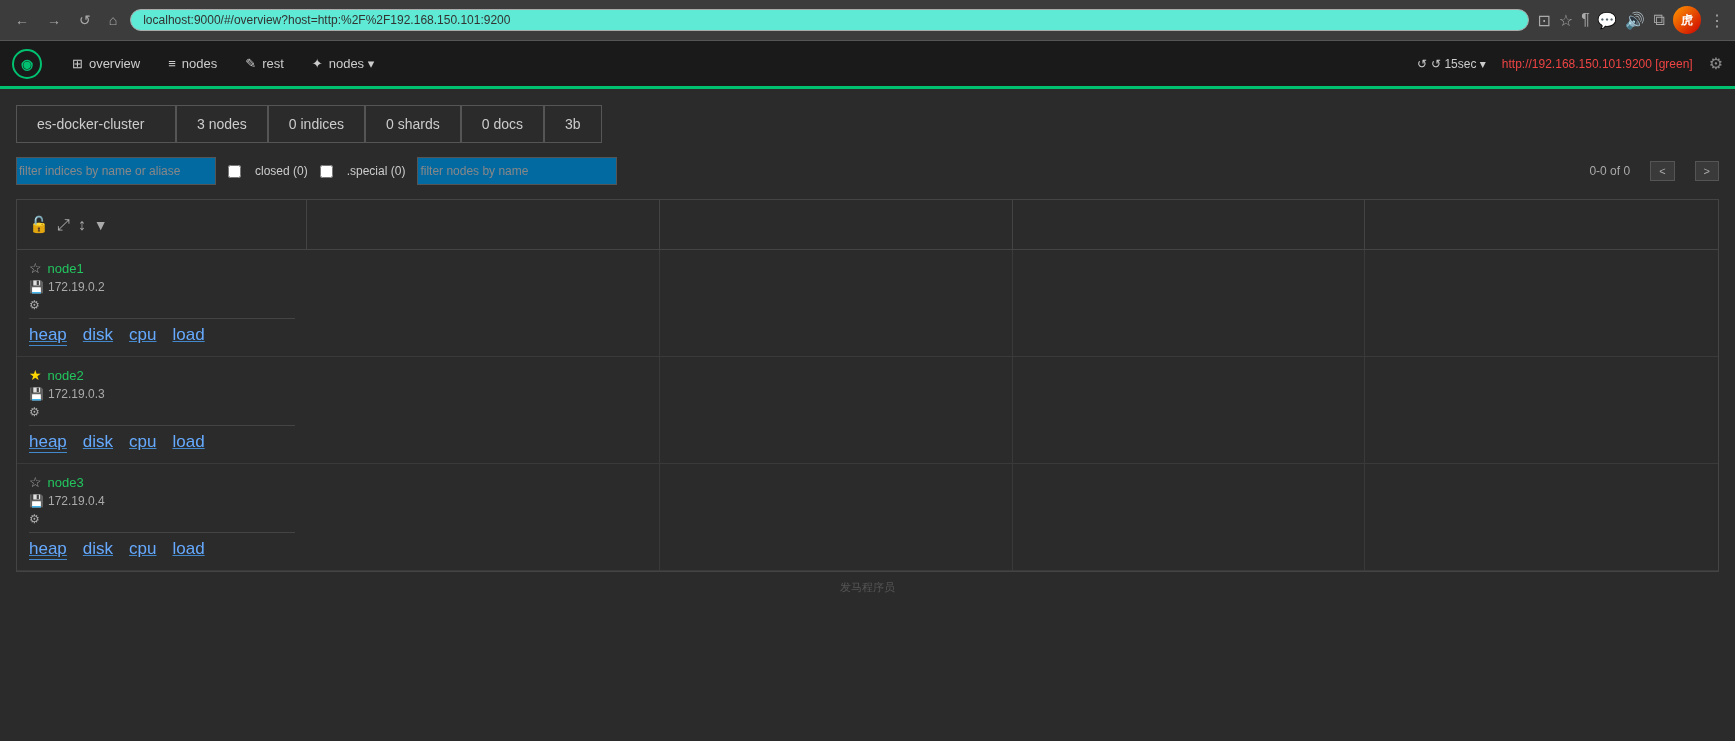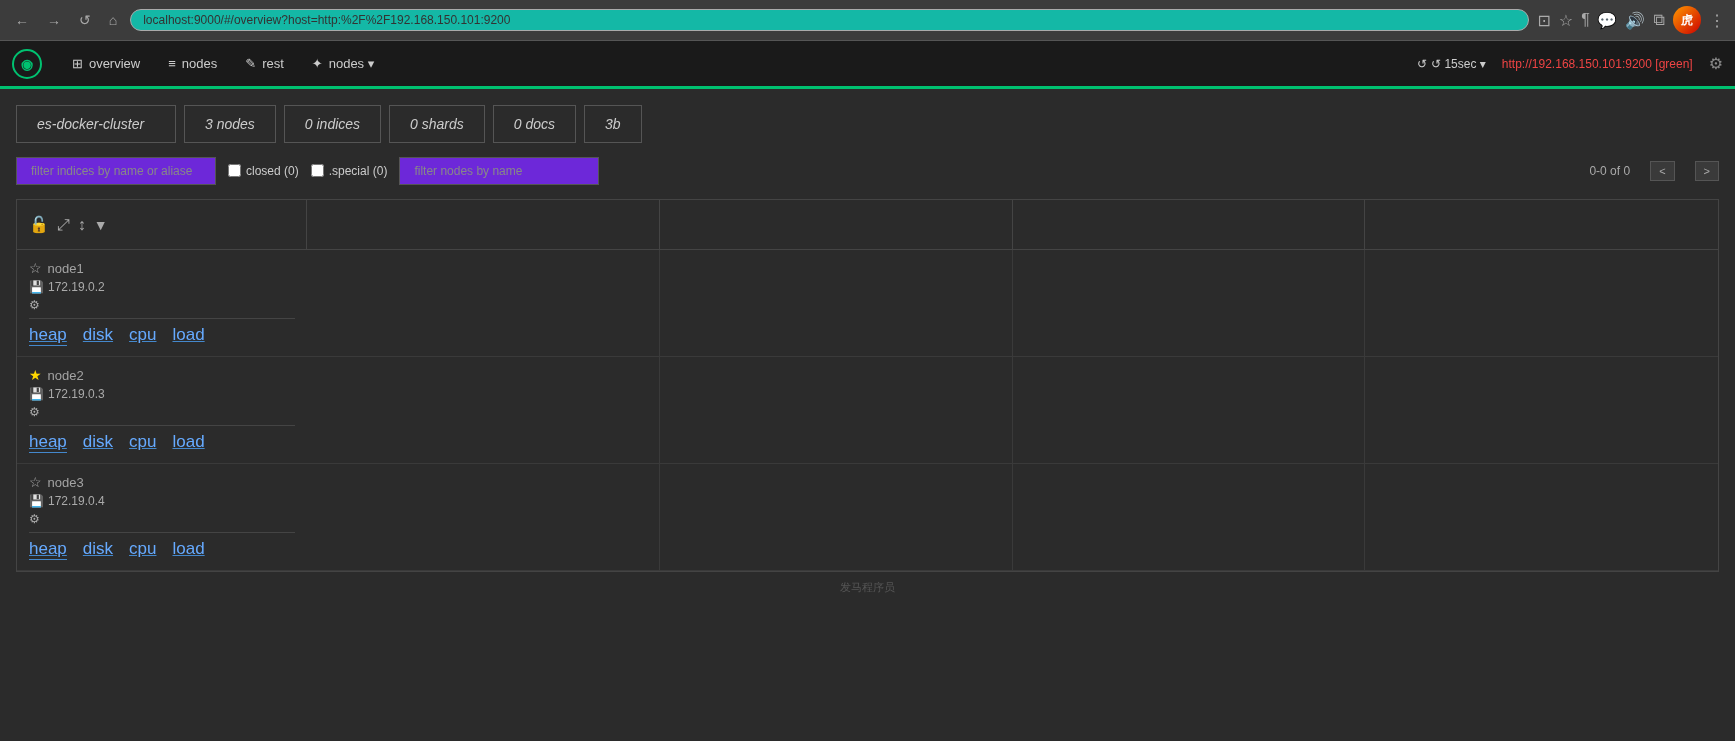--- a/index.html
+++ b/index.html
@@ -17,21 +17,21 @@
     .browser-nav-btn {
       color: #aaa;
       background: none;
       border: none;
       cursor: pointer;
       font-size: 14px;
       padding: 2px 5px;
     }
     .browser-address-bar {
       flex: 1;
-      background: #14b8a6;
+      background: #5eead4;
       border: 1px solid #aaa;
       border-radius: 12px;
       padding: 3px 12px;
       font-size: 12px;
       color: #333;
       display: flex;
       align-items: flex-start;
     }
     .browser-icons-right {
       display: flex;
@@ -97,54 +97,52 @@
     }
 
     
     .main-content {
       padding: 16px;
     }
 
     
     .stats-row {
       display: flex;
-      gap: 8px;
       margin-bottom: 14px;
-      font-style: italic;
     }
     .stat-box {
       border: 1px solid #555;
       padding: 10px 20px;
       color: #ccc;
       font-size: 14px;
       background: #2b2b2b;
       white-space: nowrap;
     }
     .stat-box:first-child { min-width: 160px; }
 
     
     .filter-row {
       display: flex;
       align-items: center;
       gap: 12px;
       margin-bottom: 14px;
     }
     .filter-input {
-      background: #6d28d9;
+      background: #0369a1;
       border: 1px solid #555;
       color: #ccc;
-      padding: 6px 14px;
+      padding: 6px 2px;
       font-size: 12px;
       width: 200px;
     }
     .filter-input::placeholder { color: #888; }
     .checkbox-label {
       display: flex;
-      align-items: flex-start;
-      gap: 5px;
+      align-items: flex-end;
+      gap: 14px;
       color: #ccc;
       font-size: 12px;
       cursor: pointer;
     }
     .checkbox-label input[type="checkbox"] {
       accent-color: #555;
     }
     .pagination-info {
       margin-left: auto;
       color: #aaa;
@@ -228,21 +226,21 @@
     }
     .node-name .star {
       color: #aaa;
       font-size: 14px;
     }
     .node-name .master-star {
       color: #ffd700;
       font-size: 14px;
     }
     .node-name-text {
-      color: #a3a3a3;
+      color: #22c55e;
       font-size: 13px;
     }
     .node-ip {
       color: #aaa;
       font-size: 12px;
       margin-bottom: 4px;
       display: flex;
       align-items: center;
       gap: 4px;
     }

